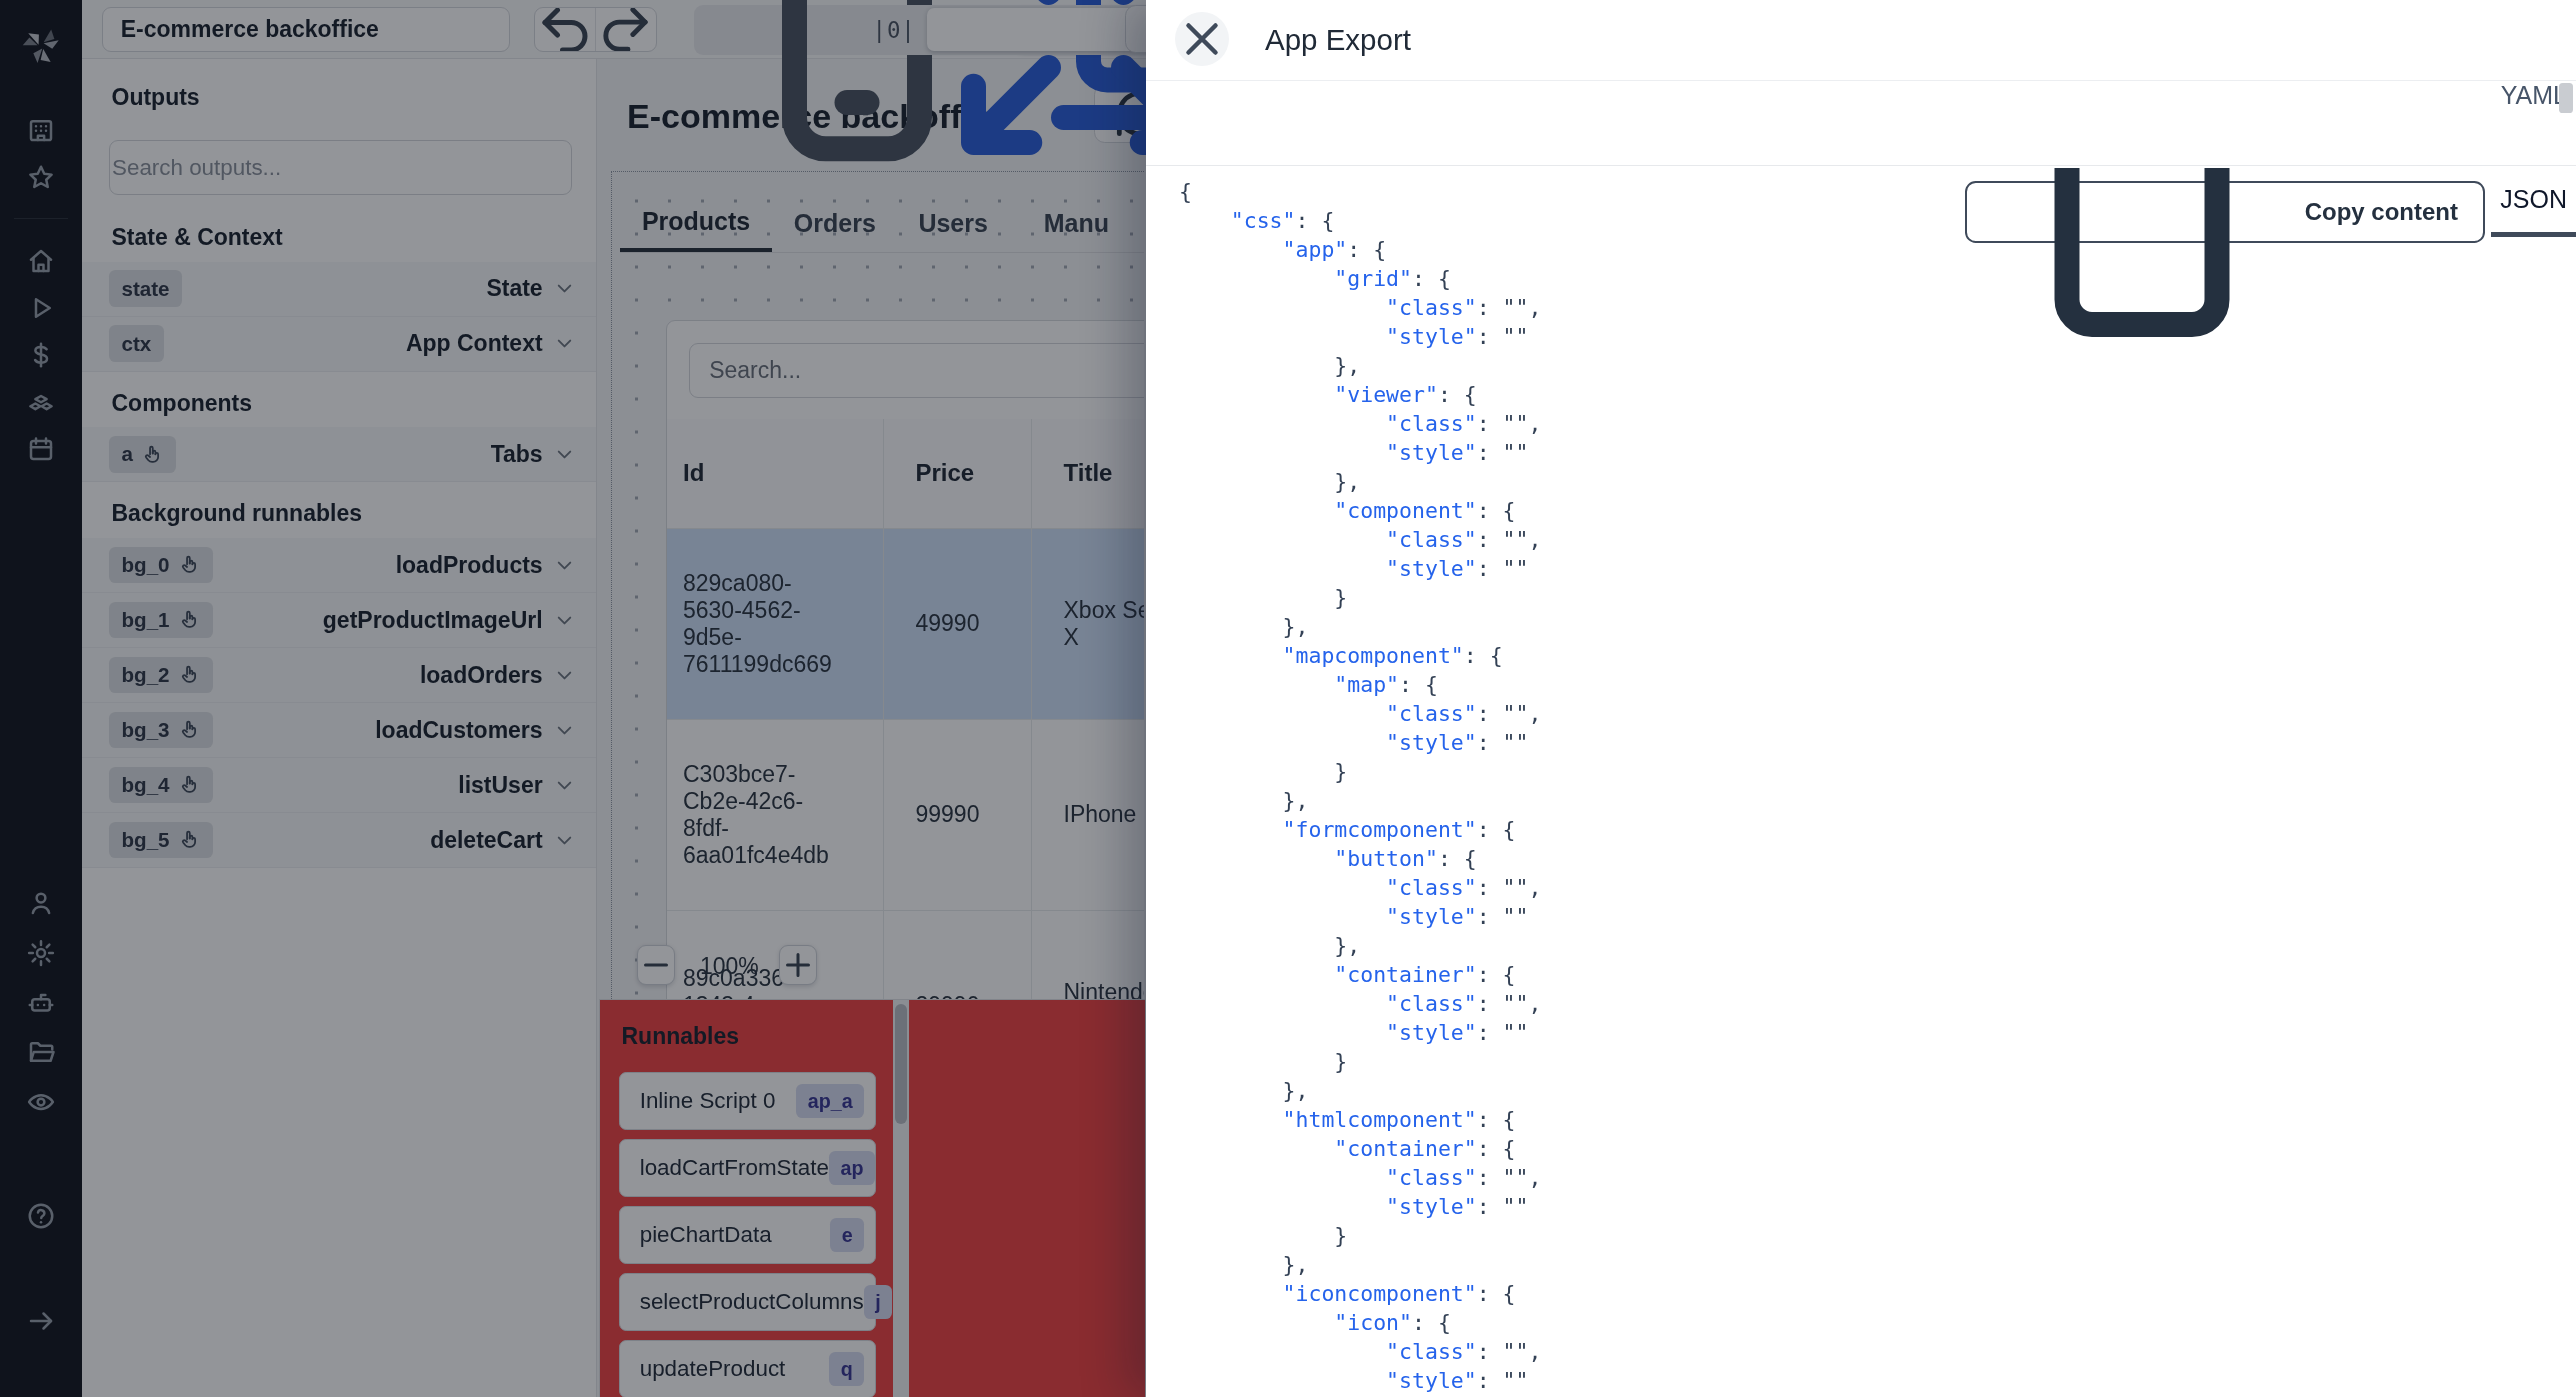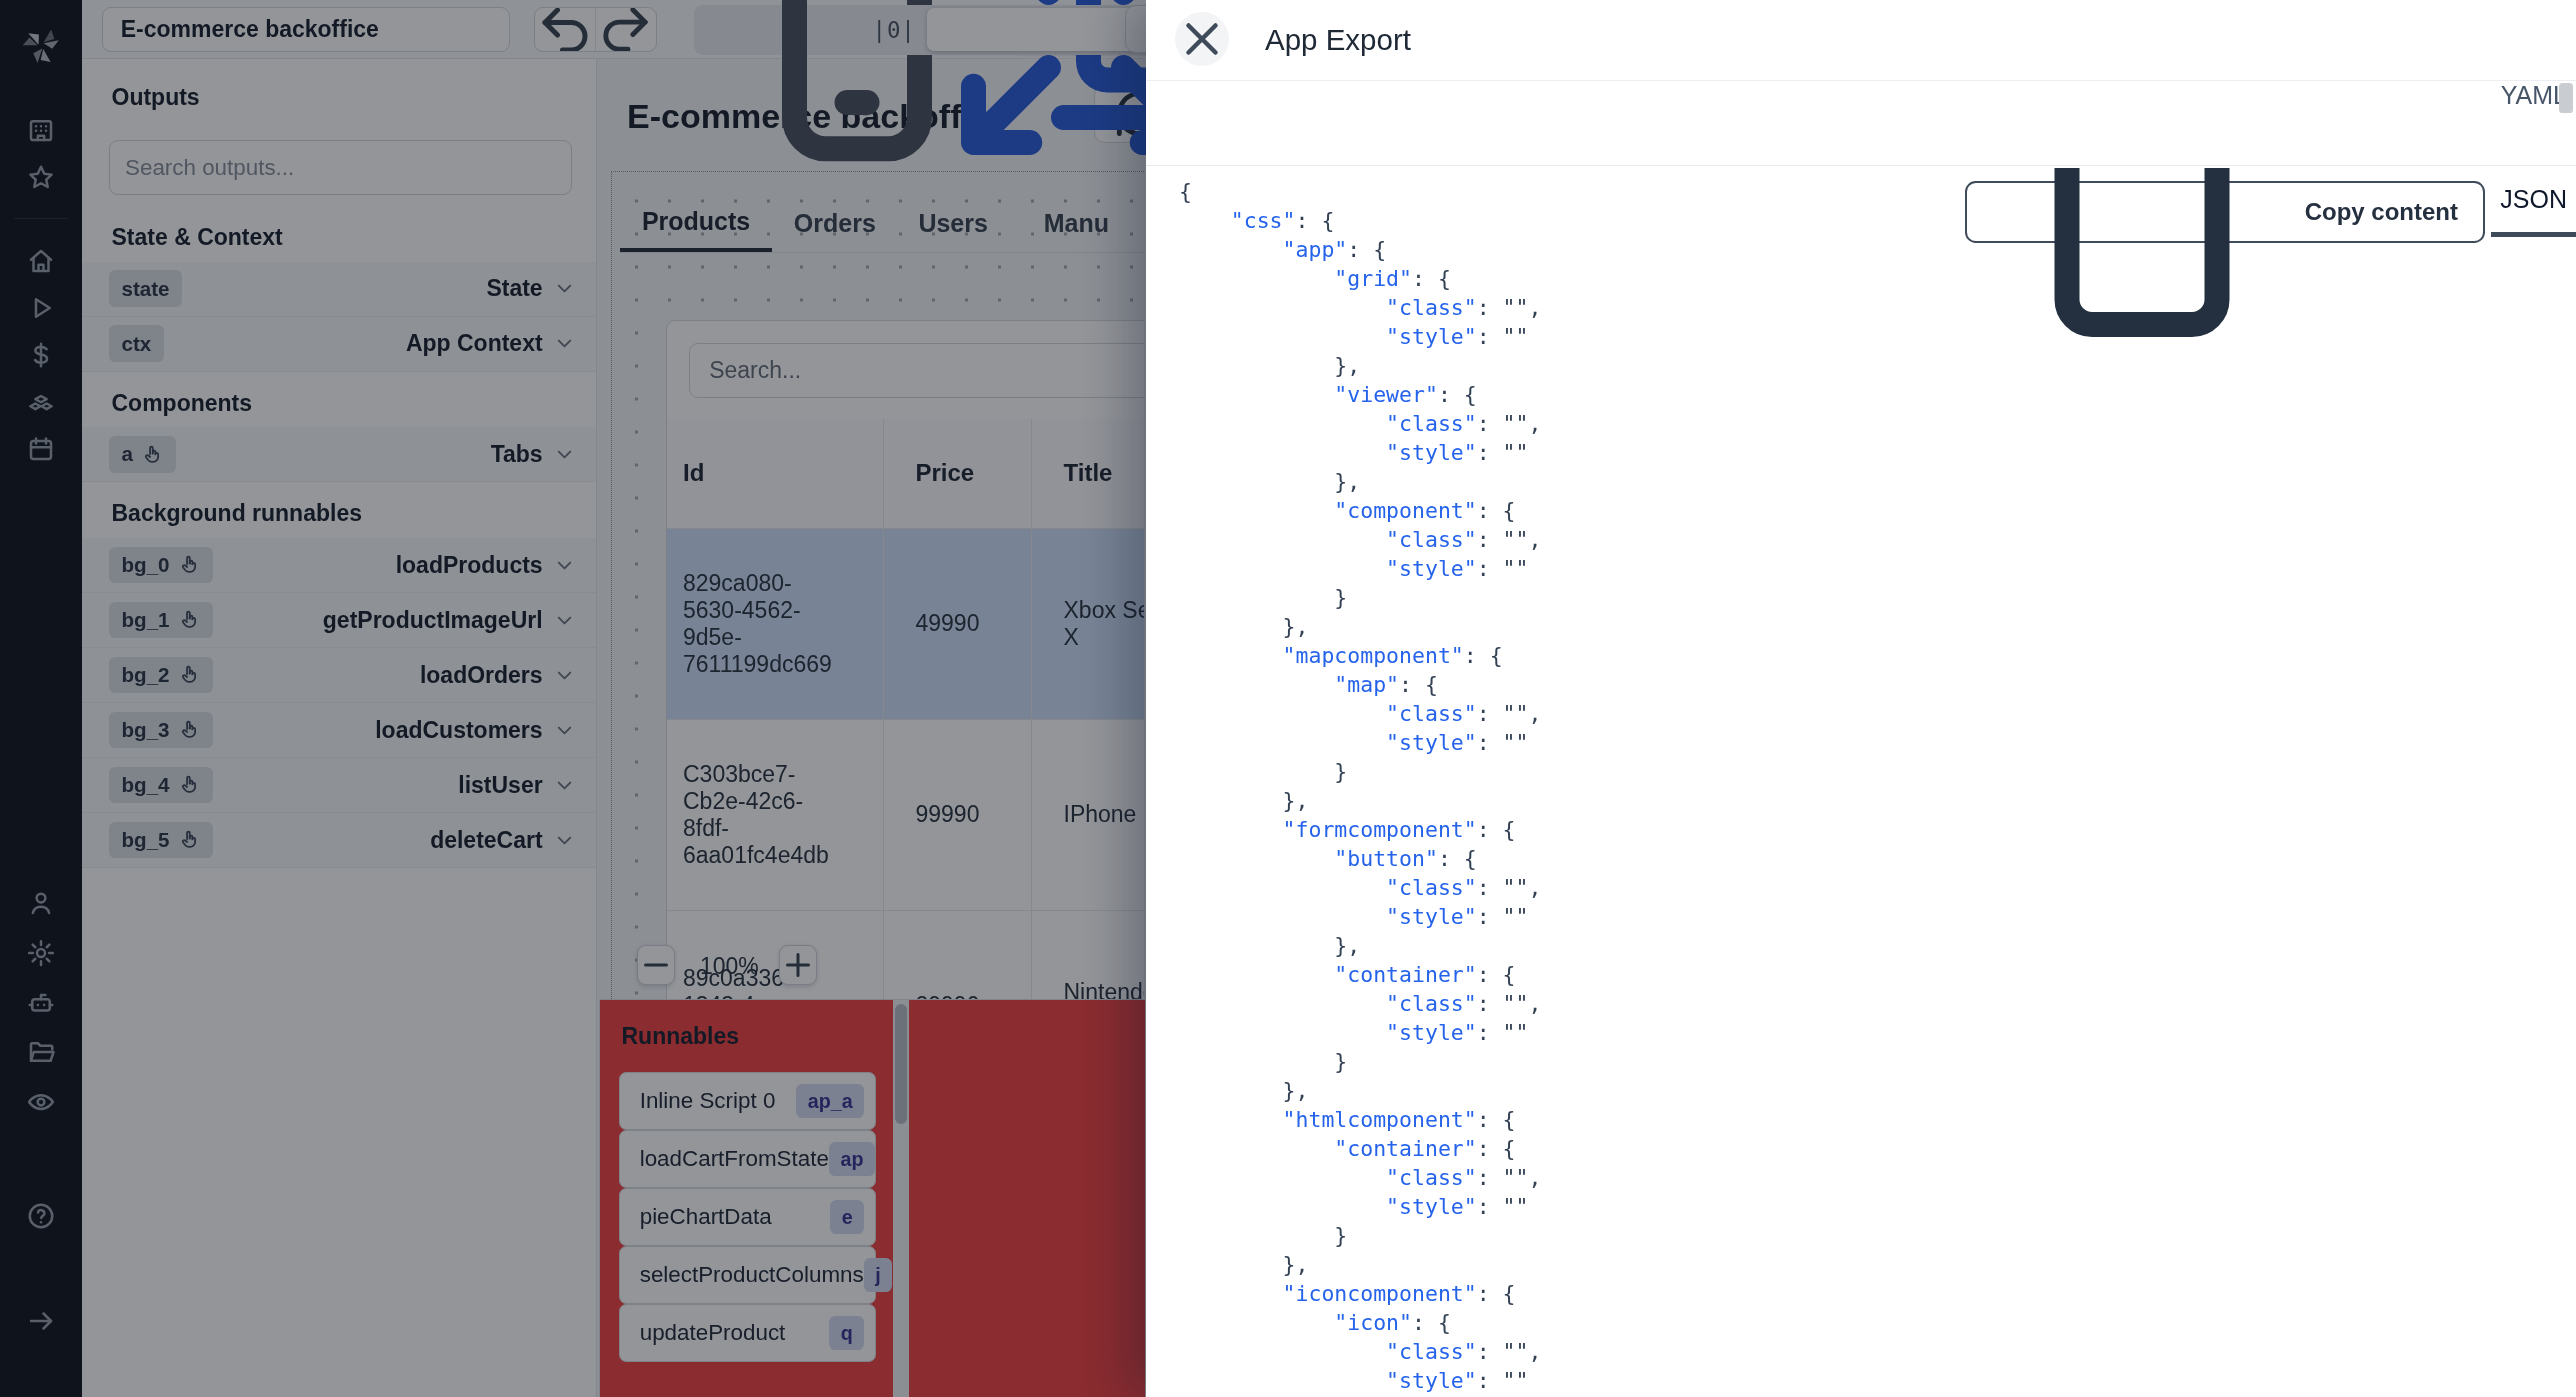--- a/index.html
+++ b/index.html
@@ -40,21 +40,21 @@
   .seg-btn.active { background:#fff; color:#2b5fd9; box-shadow:0 1.8px 5.4px rgba(15,23,42,.22); }
   .align-glyph { font:400 22.4px "DejaVu Sans Mono",monospace; letter-spacing:0.9px; }
   .toolbar-cut { position:absolute; left:1043px; top:5.4px; width:63px; height:48px;
                  border:1.8px solid #d5d8dd; border-radius:10.7px; background:#fff; }
 
   
   .left-panel { position:absolute; left:82px; top:59px; width:515px; bottom:0; background:#fff;
                 border-right:1.8px solid #e2e4e8; z-index:3; overflow:hidden; }
   .lp-title { margin:25px 0 0 29.5px; font-size:23px; font-weight:700; }
   .lp-search { display:block; margin:29px 0 0 27px; width:463px; height:55px; border:1.8px solid #d4d7dc;
-               border-radius:9px; background:#fff; padding:0 15px; font-size:22.4px; color:#1b2430; }
+               border-radius:9px; background:#fff; padding:0 2px; font-size:22.4px; color:#1b2430; }
   .lp-search::placeholder { color:#8a919c; }
   .sec-title { margin:29px 0 10.7px 29.5px; font-size:23px; font-weight:700; }
   .sec-title.gap { margin-top:18px; }
   .out-row { height:55px; background:#f7f8f9; border-bottom:1.8px solid #eceef0; display:flex;
              align-items:center; padding:0 19.7px 0 27px; cursor:pointer; }
   .out-row:first-of-type { border-top:1.8px solid #eceef0; }
   .badge { display:inline-flex; align-items:center; gap:9px; background:#dcdfe4; border-radius:6.3px;
            padding:6.3px 12.5px; font-size:20.6px; font-weight:600; color:#30394a; }
   .badge .hand { width:21.5px; height:21.5px; color:#3f4a5a; }
   .out-label { margin-left:auto; font-size:23px; font-weight:600; color:#1b2430; }
@@ -94,21 +94,21 @@
   .zoomctl { position:absolute; z-index:3; }
   .zoom-btn { position:absolute; width:38px; height:40px; background:#fff; border:1.8px solid #cfd3d9;
               border-radius:9px; box-shadow:0 1.8px 4.5px rgba(15,23,42,.15); display:flex;
               align-items:center; justify-content:center; color:#3b4654; cursor:pointer; }
   .zoom-label { position:absolute; font-size:23px; color:#2c3642; }
 
   
   .runnables { position:absolute; left:599px; top:999px; width:546px; height:398px; background:#ef4444;
                border-top:1.8px solid #dfe1e5; border-left:1.8px solid #dfe1e5; z-index:2; overflow:hidden; }
   .run-title { margin:23px 0 0 21.5px; font-size:23px; font-weight:700; }
-  .run-list { position:absolute; left:19px; top:72px; width:257px; display:flex; flex-direction:column; }
+  .run-list { position:absolute; left:19px; top:72px; width:257px; display:flex; flex-direction:column; gap:9px; }
   .run-item { height:58px; border:1.8px solid #d8dbe0; border-radius:7.2px; background:#fff; display:flex;
               align-items:center; padding:0 10.7px 0 19.7px; cursor:pointer; }
   .run-label { font-size:22.4px; color:#242e3c; }
   .run-badge { margin-left:auto; background:#d6dbf0; border-radius:6.3px; padding:5.4px 11.6px;
                font-size:19.7px; font-weight:700; color:#3a3894; }
   .run-scroll { position:absolute; left:293px; top:0; bottom:0; width:16px; background:#f1f2f4; }
   .run-thumb { position:absolute; left:1.8px; top:3.6px; width:12.5px; height:120px; background:#b9bdc4; border-radius:7.2px; }
 
   
   .overlay { position:absolute; inset:0; background:rgba(9,13,22,.44); z-index:10; }

